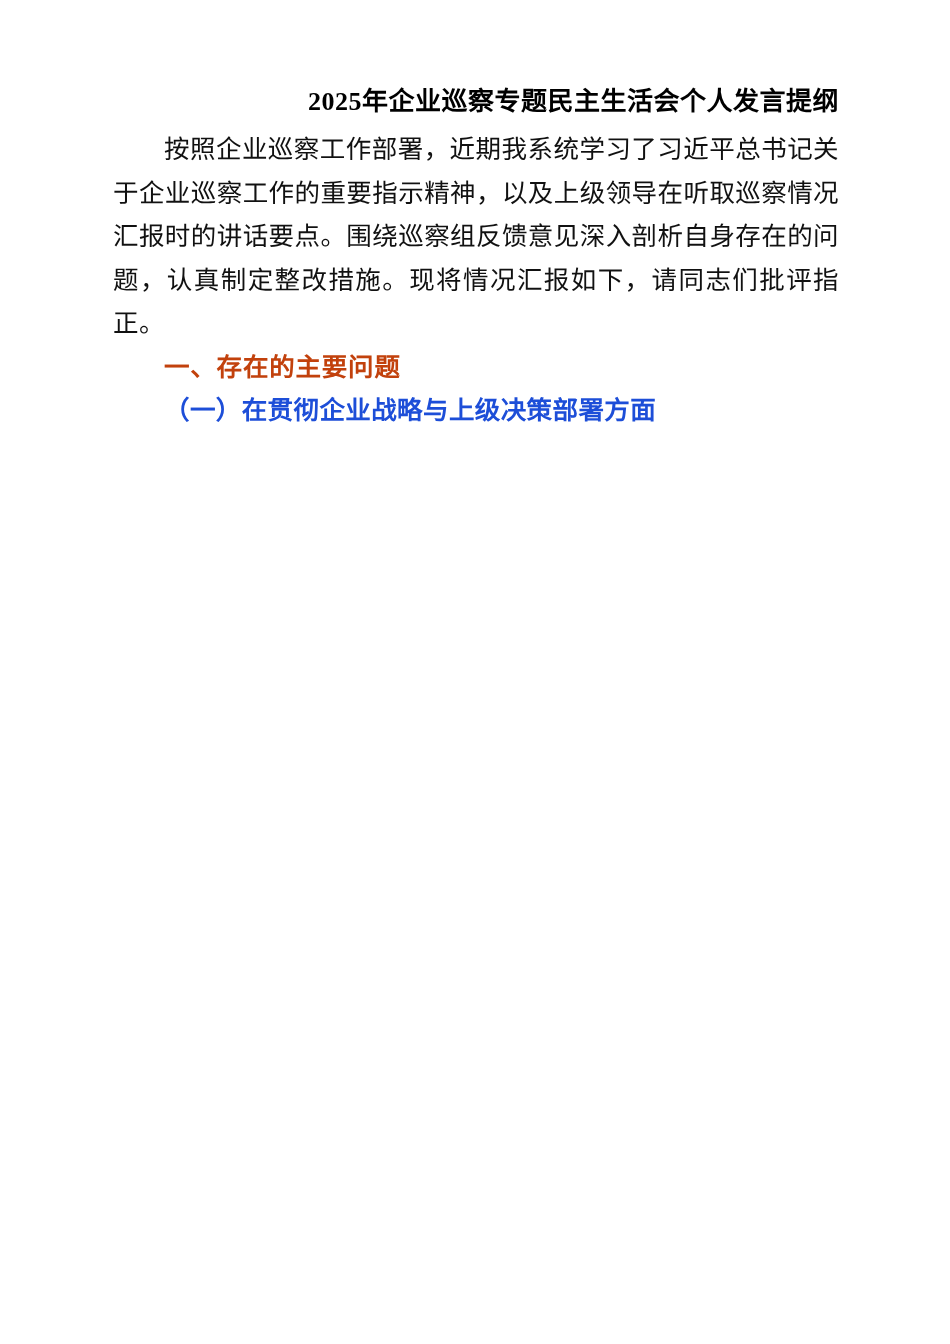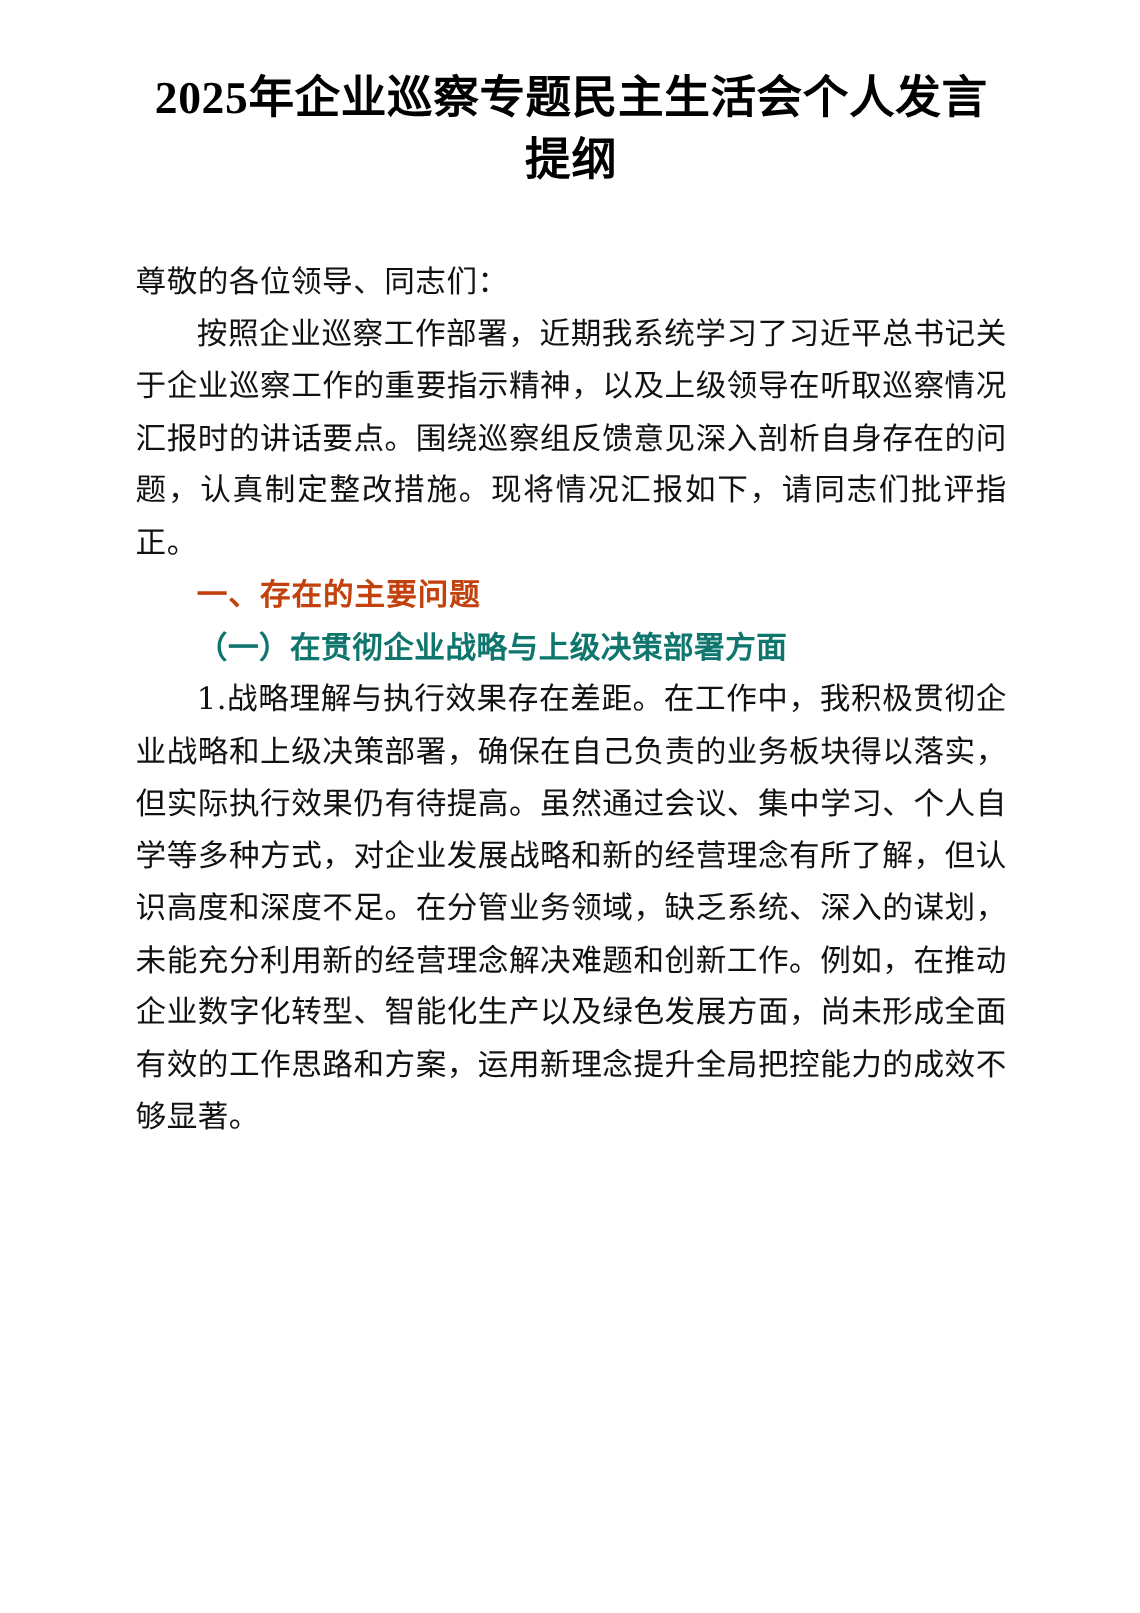--- a/index.html
+++ b/index.html
@@ -23,26 +23,26 @@
     position: absolute;
     left: 113px;
     top: 0;
     width: 726px;
   }
 
   
   .doc-title {
     font-family: "Liberation Serif", "DejaVu Serif", serif;
     font-weight: bold;
-    font-size: 38px;
+    font-size: 26px;
     line-height: 52px;
     color: #000000;
-    text-align: center;
+    text-align: right;
     margin: 0;
-    padding-top: 56px;
+    padding-top: 76px;
     letter-spacing: 0.5px;
     word-break: break-all;
   }
 
   
   .p {
     font-family: "DejaVu Serif", "Liberation Serif", serif;
     font-size: 25.5px;
     line-height: 43.5px;
     color: #111111;
@@ -74,46 +74,44 @@
     letter-spacing: 0.8px;
     word-break: break-all;
   }
 
   
   .h2-cn {
     font-family: "DejaVu Serif", "Liberation Serif", serif;
     font-weight: bold;
     font-size: 25.5px;
     line-height: 43.5px;
-    color: #0f766e;
+    color: #1d4ed8;
     margin: 0;
     text-indent: 2em;
     letter-spacing: 0.4px;
     word-break: break-all;
   }
 
   .spacer-after-intro { height: 0px; }
 </style>
 </head>
 <body>
 
 <div class="page">
 
   <div class="doc-body">
 
     <h1 class="doc-title">2025年企业巡察专题民主生活会个人发言提纲</h1>
 
-    <p class="p salutation">尊敬的各位领导、同志们：</p>
 
     <p class="p indent">按照企业巡察工作部署，近期我系统学习了习近平总书记关于企业巡察工作的重要指示精神，以及上级领导在听取巡察情况汇报时的讲话要点。围绕巡察组反馈意见深入剖析自身存在的问题，认真制定整改措施。现将情况汇报如下，请同志们批评指正。</p>
 
     <div class="spacer-after-intro"></div>
 
     <h2 class="h1-cn">一、存在的主要问题</h2>
 
     <h3 class="h2-cn">（一）在贯彻企业战略与上级决策部署方面</h3>
 
-    <p class="p indent">1.战略理解与执行效果存在差距。在工作中，我积极贯彻企业战略和上级决策部署，确保在自己负责的业务板块得以落实，但实际执行效果仍有待提高。虽然通过会议、集中学习、个人自学等多种方式，对企业发展战略和新的经营理念有所了解，但认识高度和深度不足。在分管业务领域，缺乏系统、深入的谋划，未能充分利用新的经营理念解决难题和创新工作。例如，在推动企业数字化转型、智能化生产以及绿色发展方面，尚未形成全面有效的工作思路和方案，运用新理念提升全局把控能力的成效不够显著。</p>
 
 
   </div>
 
 </div>
 
 </body></html>

